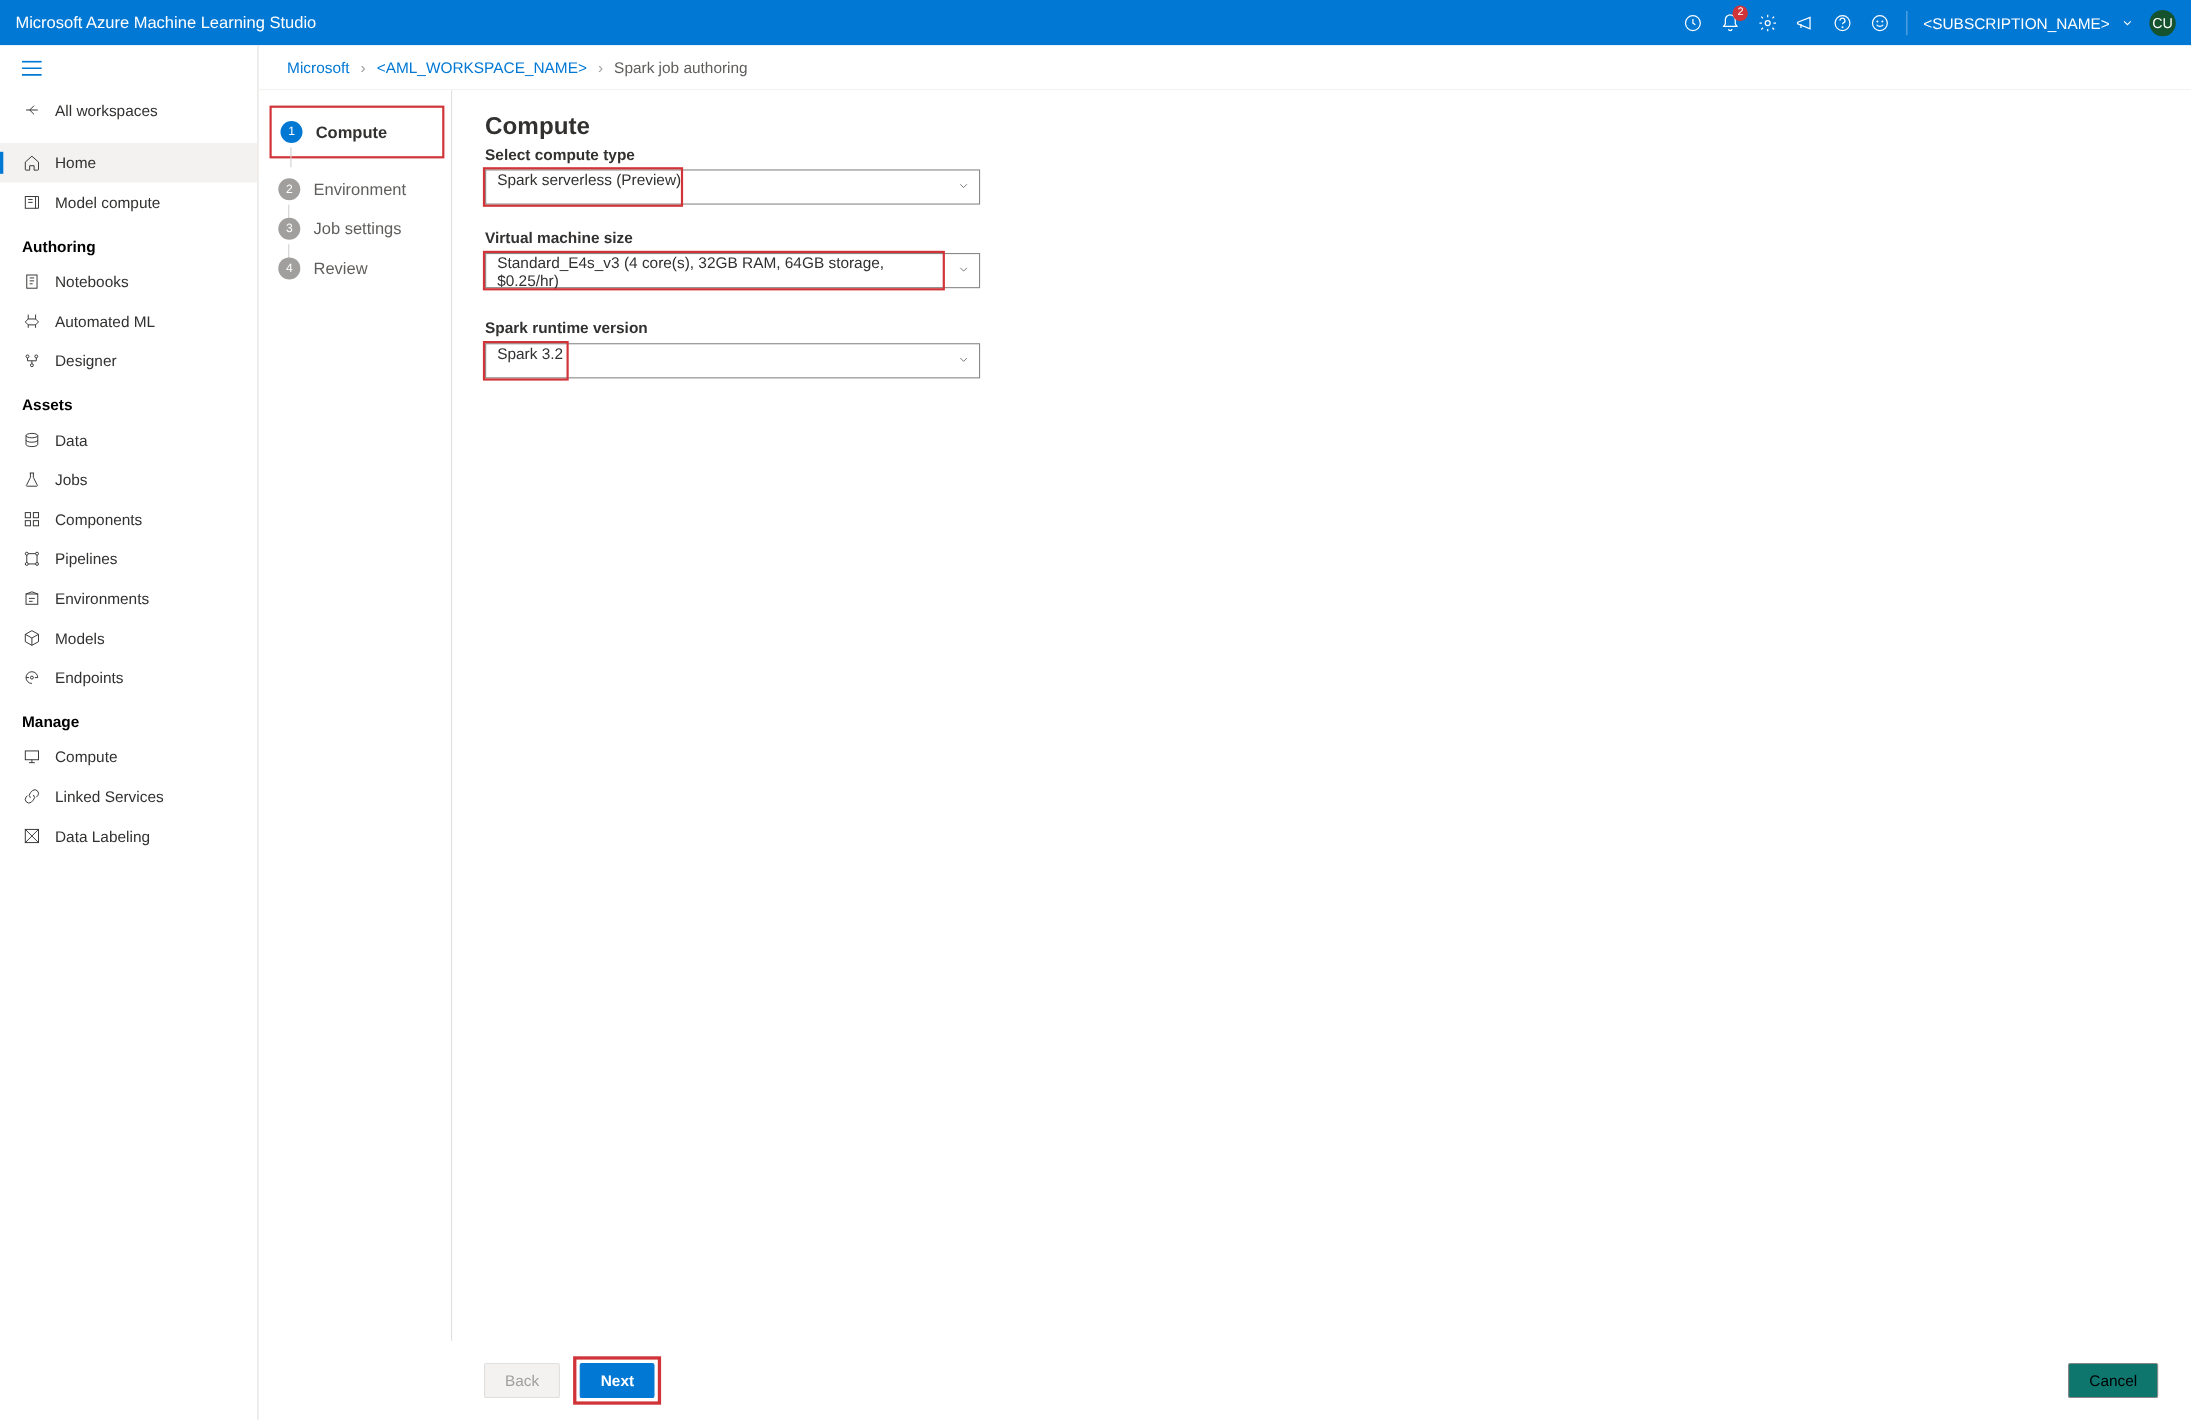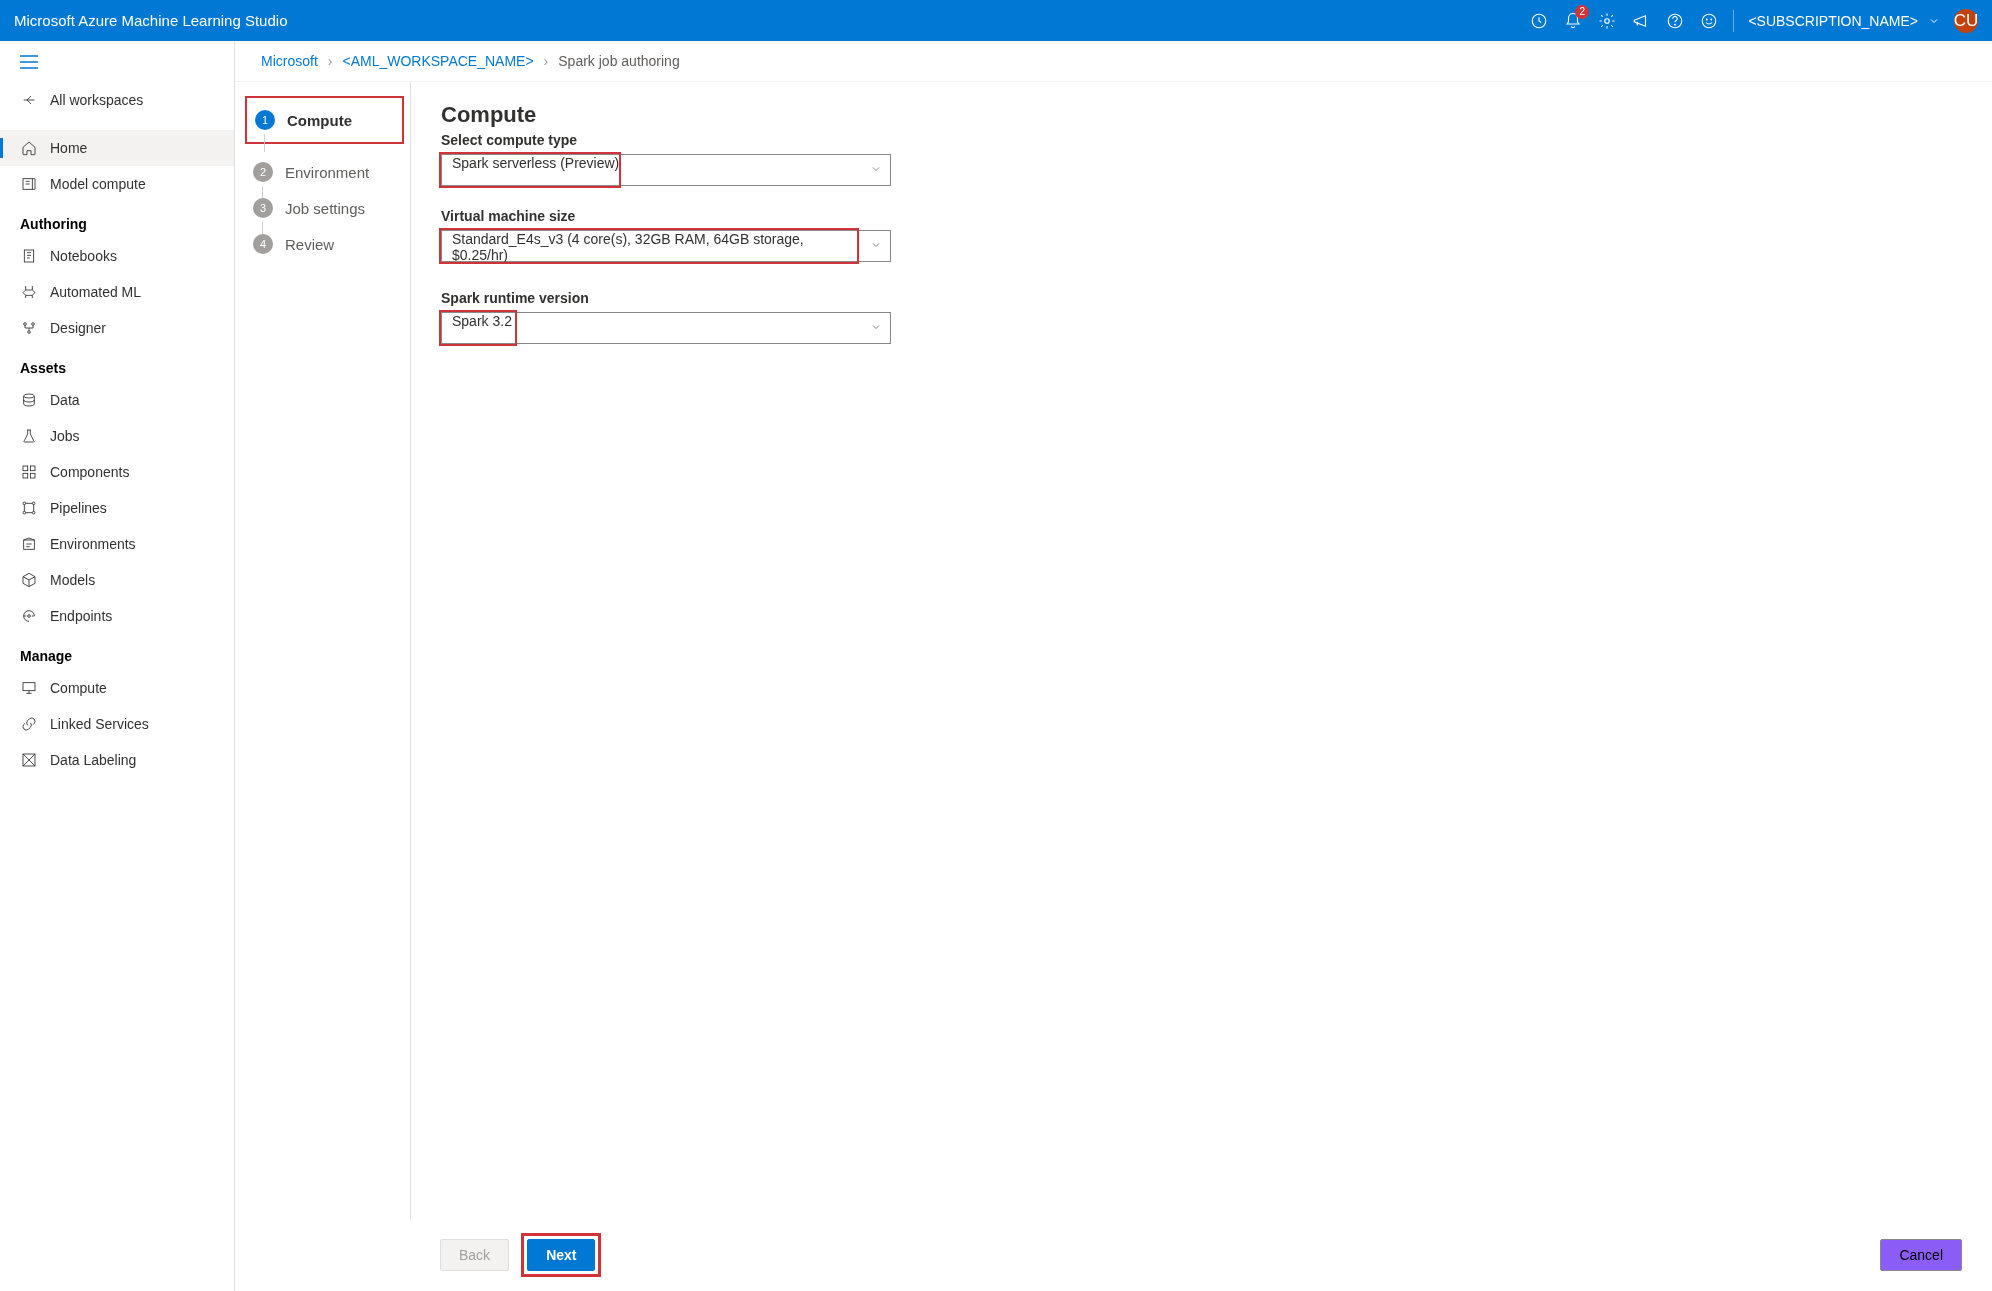--- a/index.html
+++ b/index.html
@@ -6,21 +6,21 @@
 body { background: #fff; color: #323130; font-size: 14px; overflow: hidden; }
 
 .topbar { background: #0078d4; color: #fff; height: 41px; display: flex; align-items: center; padding: 0 14px; justify-content: space-between; }
 .topbar-left { font-size: 15px; font-weight: 400; }
 .topbar-right { display: flex; align-items: center; gap: 14px; }
 .topbar-icon { width: 20px; height: 20px; display:inline-flex; align-items:center; justify-content:center; position:relative; cursor:pointer; }
 .topbar-icon svg { width:18px; height:18px; stroke:#fff; fill:none; stroke-width:1.5; }
 .badge { position:absolute; top:-6px; right:-6px; background:#d13438; color:#fff; font-size:10px; border-radius:50%; width:14px; height:14px; display:flex; align-items:center; justify-content:center; }
 .topbar-divider { width:1px; height:22px; background:rgba(255,255,255,0.4); }
 .subscription { display:flex; align-items:center; gap:10px; font-size:14px; cursor:pointer; }
-.avatar { width:24px; height:24px; border-radius:50%; background:#c2410c; color:#fff; font-size:17px; display:flex; align-items:center; justify-content:center; }
+.avatar { width:24px; height:24px; border-radius:50%; background:#14532d; color:#fff; font-size:13px; display:flex; align-items:center; justify-content:center; }
 
 .app-body { display:flex; height: calc(100vh - 41px); }
 
 .sidebar { width: 235px; border-right:1px solid #e1dfdd; display:flex; flex-direction:column; padding-top:8px; }
 .hamburger { padding: 6px 20px 10px; color:#0078d4; cursor:pointer; }
 .hamburger svg { width:18px; height:14px; stroke:#0078d4; stroke-width:1.5; }
 .nav-item { display:flex; align-items:center; gap:12px; padding: 9px 20px; cursor:pointer; font-size:14px; color:#323130; }
 .nav-item.active { background:#f3f2f1; position:relative; }
 .nav-item.active::before { content:""; position:absolute; left:0; top:8px; bottom:8px; width:3px; background:#0078d4; }
 .nav-item .icon { width:18px; height:18px; display:inline-flex; align-items:center; justify-content:center; }
@@ -48,21 +48,21 @@
 .form-sub { font-size:14px; color:#605e5c; margin-bottom:24px; }
 .field-label { font-weight:600; font-size:14px; margin-bottom:6px; }
 .select-wrap { position:relative; width:450px; margin-bottom:8px; }
 .select-box { border:1px solid #8a8886; height:32px; display:flex; padding:0 30px 0 10px; font-size:14px; cursor:pointer; background:#fff; position:relative; }
 .select-box .chev { position:absolute; right:8px; top:50%; transform:translateY(-50%); }
 .select-box .chev svg { width:12px; height:12px; stroke:#605e5c; fill:none; stroke-width:1.5; }
 .red-outline { position:absolute; border:2px solid #d13438; pointer-events:none; }
 .field-group { margin-bottom:22px; }
 
 .footer { position:absolute; bottom:0; left:410px; right:0; padding:14px 30px; display:flex; align-items:center; gap:12px; background:#fff; }
-.btn { height:32px; padding:0 18px; font-size:14px; border:1px solid #8a8886; background:#8b5cf6; cursor:pointer; border-radius:2px; }
+.btn { height:32px; padding:0 18px; font-size:14px; border:1px solid #8a8886; background:#0f766e; cursor:pointer; border-radius:2px; }
 .btn.disabled { color:#a19f9d; border-color:#e1dfdd; background:#f3f2f1; }
 .btn.primary { background:#0078d4; color:#fff; border-color:#0078d4; font-weight:600; }
 .footer-right { margin-left:auto; }
 .red-box-btn { border:3px solid #d13438; padding:3px; display:inline-block; }
 </style>
 </head>
 <body>
 
 <div class="topbar">
   <div class="topbar-left">Microsoft Azure Machine Learning Studio</div>

